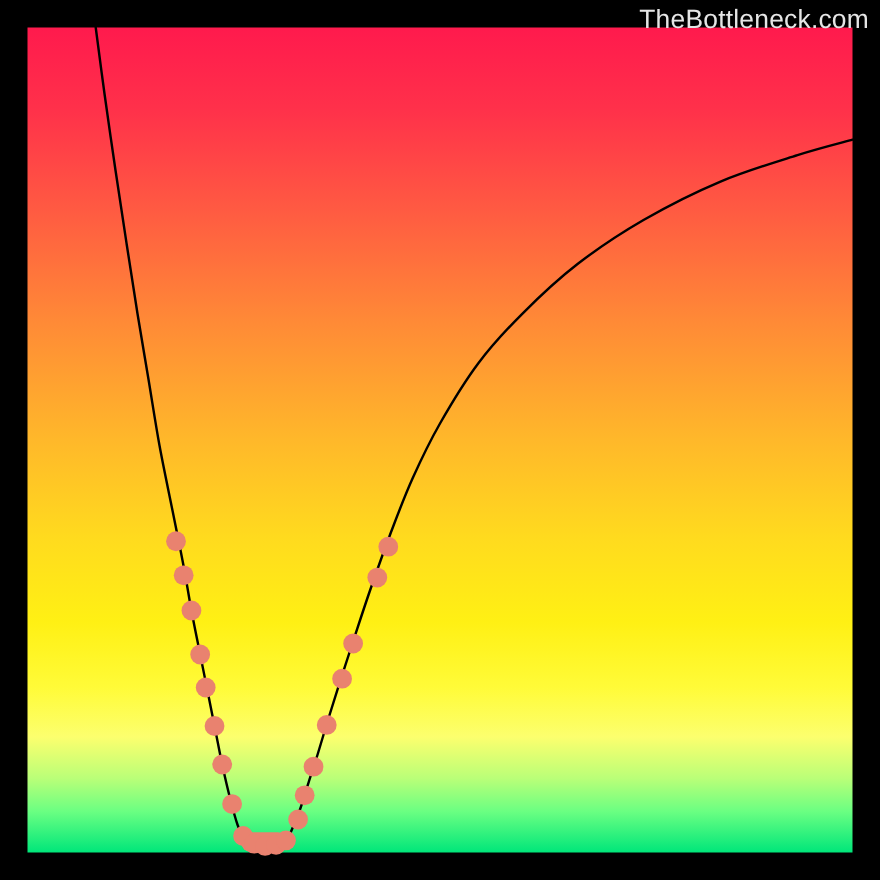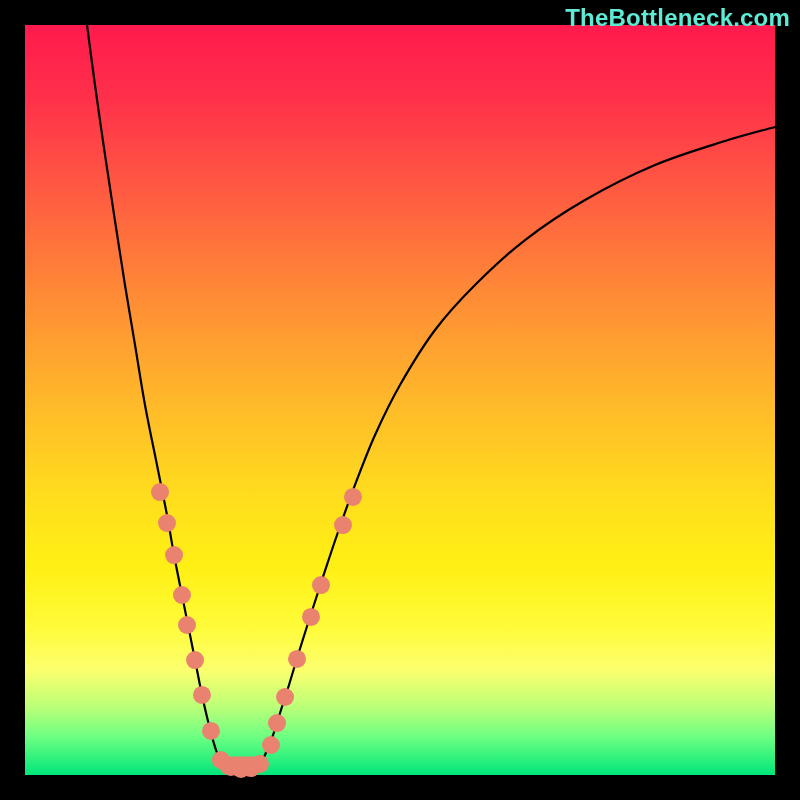--- a/index.html
+++ b/index.html
@@ -31,22 +31,22 @@
       #baff78 91%,
       #6bff82 95%,
       #00e67a 100%
     );
   }
   .watermark {
     position: absolute;
     top: 4px;
     right: 10px;
     font-size: 24px;
-    font-weight: 700;
-    color: #5eead4;
+    font-weight: 400;
+    color: #e5e5e5;
     letter-spacing: 0.2px;
     user-select: none;
   }
   svg.plot {
     position: absolute;
     left: 0;
     top: 0;
     width: 750px;
     height: 750px;
     overflow: visible;

